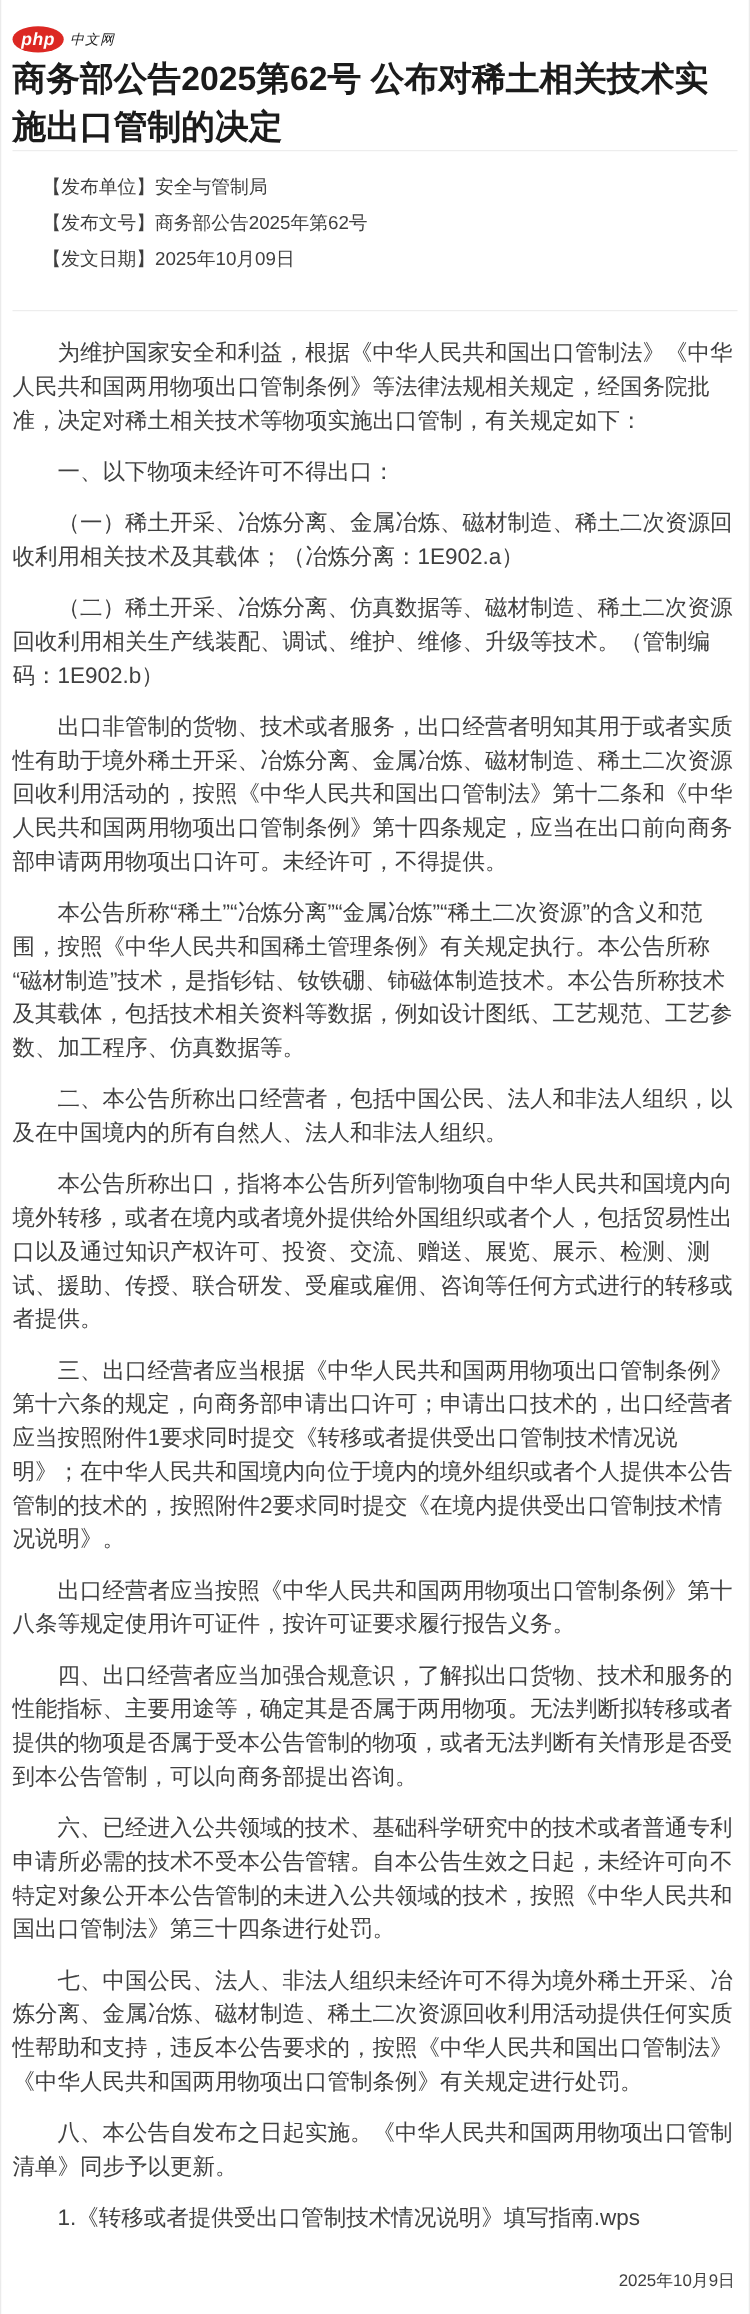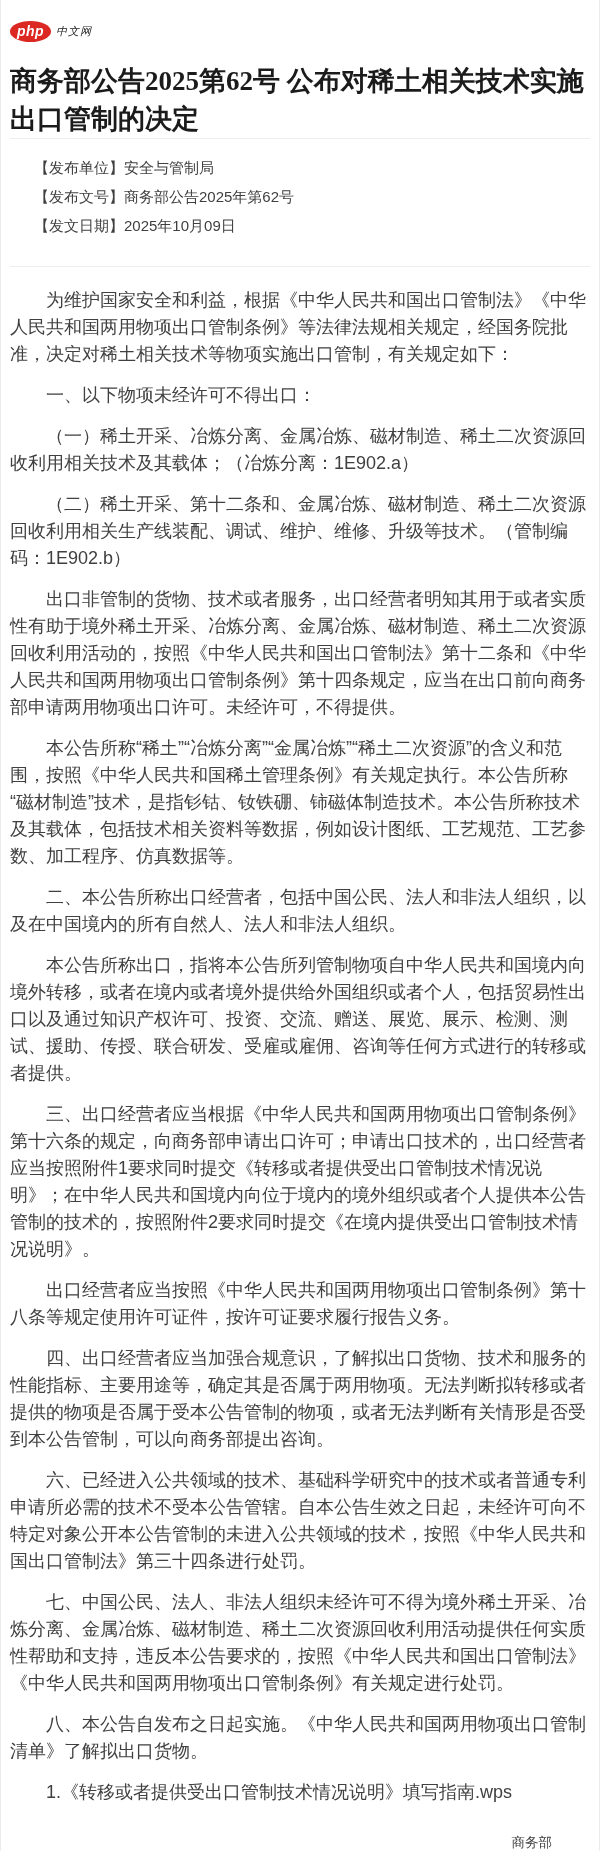--- a/index.html
+++ b/index.html
@@ -32,23 +32,22 @@
     width:41px;height:21px;border-radius:50%;
     background:var(--accent-red);color:#fff;
     font-weight:700;font-style:italic;font-size:14px;line-height:1;
     letter-spacing:.5px;
   }
   .logo-text{
     margin-left:5px;font-size:11px;font-weight:400;font-style:italic;
     color:#222;letter-spacing:1px;
   }
   h1.page-title{
-    margin:20px 0 0;font-size:27px;line-height:38px;font-weight:700;
+    margin:2px 0 0;font-size:27px;line-height:38px;font-weight:700;
     color:var(--title-color);
-    font-family:Liberation Serif, serif;
   }
   hr.divider{border:0;border-top:1px solid var(--divider-color);margin:0;}
   .divider-top{margin-top:6px;}
   
   .meta{padding:14px 0 26px 24px;}
   .meta p{margin:0;font-size:15px;line-height:29px;color:#3f3f3f;}
   
   article{padding-top:20px;}
   .para{
     margin:14px 0 0;font-size:18px;line-height:27px;
@@ -97,38 +96,37 @@
   </section>
 
   <hr class="divider">
 
   <article>
 
     <div id="paragraphs">
         <p class="para">为维护国家安全和利益，根据《中华人民共和国出口管制法》《中华人民共和国两用物项出口管制条例》等法律法规相关规定，经国务院批准，决定对稀土相关技术等物项实施出口管制，有关规定如下：</p>
         <p class="para">一、以下物项未经许可不得出口：</p>
         <p class="para">（一）稀土开采、冶炼分离、金属冶炼、磁材制造、稀土二次资源回收利用相关技术及其载体；（冶炼分离：1E902.a）</p>
-        <p class="para">（二）稀土开采、第十二条和、金属冶炼、磁材制造、稀土二次资源回收利用相关生产线装配、调试、维护、维修、升级等技术。（管制编码：1E902.b）</p>
+        <p class="para">（二）稀土开采、冶炼分离、仿真数据等、磁材制造、稀土二次资源回收利用相关生产线装配、调试、维护、维修、升级等技术。（管制编码：1E902.b）</p>
         <p class="para">出口非管制的货物、技术或者服务，出口经营者明知其用于或者实质性有助于境外稀土开采、冶炼分离、金属冶炼、磁材制造、稀土二次资源回收利用活动的，按照《中华人民共和国出口管制法》第十二条和《中华人民共和国两用物项出口管制条例》第十四条规定，应当在出口前向商务部申请两用物项出口许可。未经许可，不得提供。</p>
         <p class="para">本公告所称“稀土”“冶炼分离”“金属冶炼”“稀土二次资源”的含义和范围，按照《中华人民共和国稀土管理条例》有关规定执行。本公告所称“磁材制造”技术，是指钐钴、钕铁硼、铈磁体制造技术。本公告所称技术及其载体，包括技术相关资料等数据，例如设计图纸、工艺规范、工艺参数、加工程序、仿真数据等。</p>
         <p class="para">二、本公告所称出口经营者，包括中国公民、法人和非法人组织，以及在中国境内的所有自然人、法人和非法人组织。</p>
         <p class="para">本公告所称出口，指将本公告所列管制物项自中华人民共和国境内向境外转移，或者在境内或者境外提供给外国组织或者个人，包括贸易性出口以及通过知识产权许可、投资、交流、赠送、展览、展示、检测、测试、援助、传授、联合研发、受雇或雇佣、咨询等任何方式进行的转移或者提供。</p>
         <p class="para">三、出口经营者应当根据《中华人民共和国两用物项出口管制条例》第十六条的规定，向商务部申请出口许可；申请出口技术的，出口经营者应当按照附件1要求同时提交《转移或者提供受出口管制技术情况说明》；在中华人民共和国境内向位于境内的境外组织或者个人提供本公告管制的技术的，按照附件2要求同时提交《在境内提供受出口管制技术情况说明》。</p>
         <p class="para">出口经营者应当按照《中华人民共和国两用物项出口管制条例》第十八条等规定使用许可证件，按许可证要求履行报告义务。</p>
         <p class="para">四、出口经营者应当加强合规意识，了解拟出口货物、技术和服务的性能指标、主要用途等，确定其是否属于两用物项。无法判断拟转移或者提供的物项是否属于受本公告管制的物项，或者无法判断有关情形是否受到本公告管制，可以向商务部提出咨询。</p>
         <p class="para">六、已经进入公共领域的技术、基础科学研究中的技术或者普通专利申请所必需的技术不受本公告管辖。自本公告生效之日起，未经许可向不特定对象公开本公告管制的未进入公共领域的技术，按照《中华人民共和国出口管制法》第三十四条进行处罚。</p>
         <p class="para">七、中国公民、法人、非法人组织未经许可不得为境外稀土开采、冶炼分离、金属冶炼、磁材制造、稀土二次资源回收利用活动提供任何实质性帮助和支持，违反本公告要求的，按照《中华人民共和国出口管制法》《中华人民共和国两用物项出口管制条例》有关规定进行处罚。</p>
-        <p class="para">八、本公告自发布之日起实施。《中华人民共和国两用物项出口管制清单》了解拟出口货物。</p>
+        <p class="para">八、本公告自发布之日起实施。《中华人民共和国两用物项出口管制清单》同步予以更新。</p>
       </div>
 
     <div id="attachments">
         <p class="para">1.《转移或者提供受出口管制技术情况说明》填写指南.wps</p>
       </div>
 
-    <p class="sig sig-issuer">商务部</p>
     <p class="sig sig-date">2025年10月9日</p>
   </article>
 
   <footer class="article-footer">
     <button class="font-btn"><span>A</span><sup>-</sup></button>
     <button class="font-btn"><span>A</span><sup>+</sup></button>
     <button class="share-btn">
       <span>
         <svg width="24" height="19" viewBox="0 0 28 22" aria-hidden="true">
           <g fill="#b6babf">

